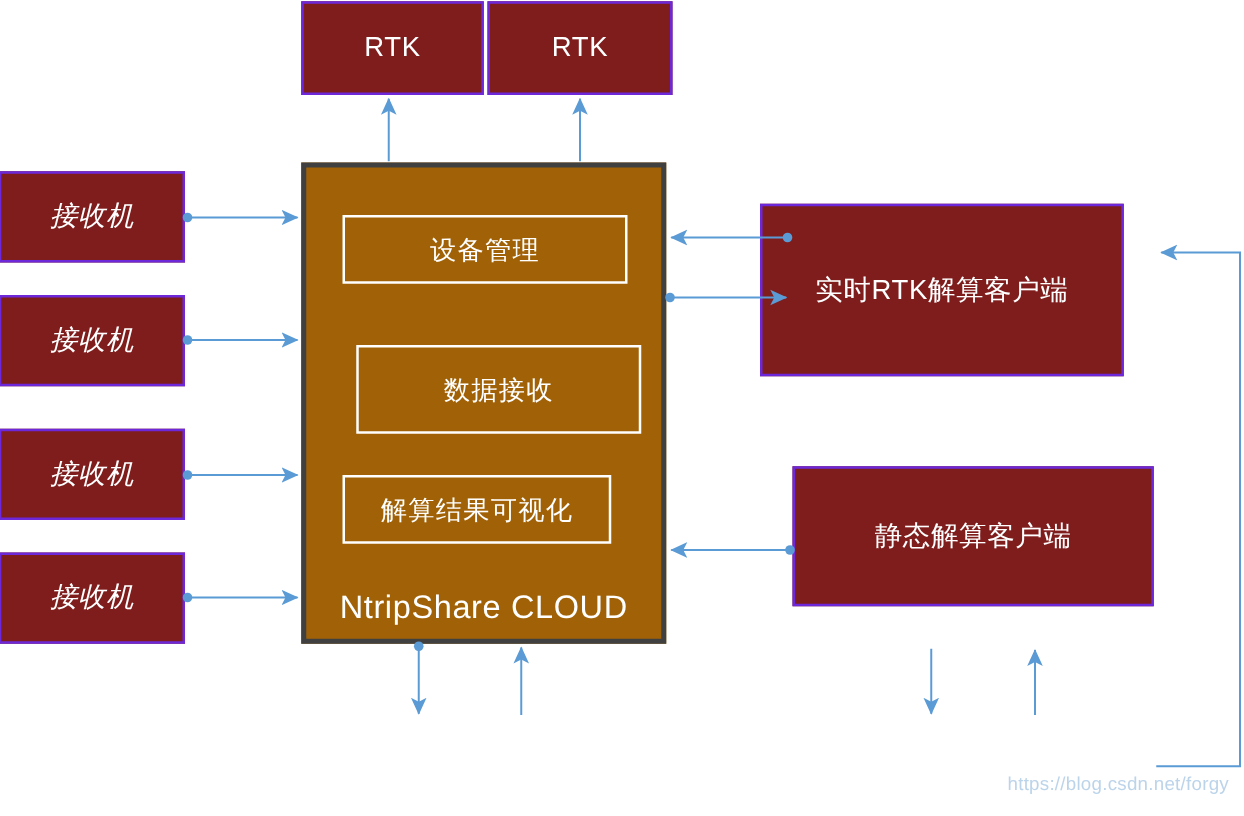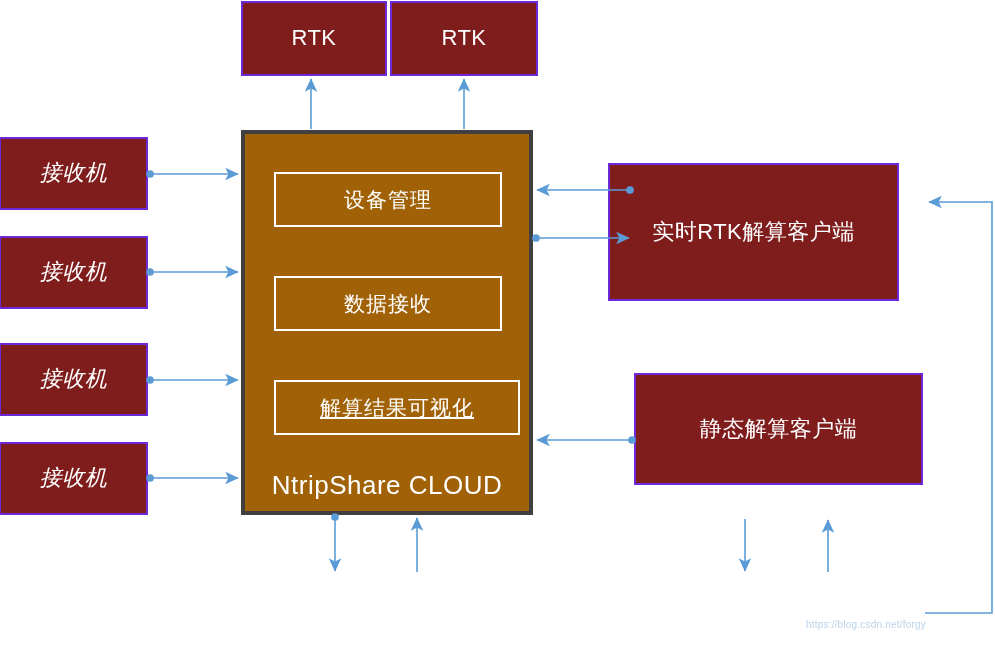--- a/index.html
+++ b/index.html
@@ -63,21 +63,21 @@
   .arrow-svg {
     position: absolute;
     left: 0;
     top: 0;
     width: 995px;
     height: 653px;
     pointer-events: none;
   }
   .watermark {
     position: absolute;
-    font-size: 10px;
+    font-size: 15px;
     color: #d9d9d9;
     letter-spacing: 0.2px;
     white-space: nowrap;
   }
   .wm-on-box { color: #bcd4ea; }
 </style>
 </head>
 <body>
 
 <div id="canvas">
@@ -103,24 +103,24 @@
   </div>
 
   <div class="node receiver" style="left:-1px; top:442px; width:149px; height:73px;">
     <span>接收机</span>
   </div>
 
   <div class="cloud" style="left:241px; top:130px; width:292px; height:385px;">
     <div class="cloud-sub" style="left:29px; top:38px; width:228px; height:55px;">
       <span>设备管理</span>
     </div>
-    <div class="cloud-sub" style="left:29px; top:142px; width:228px; height:55px;">
+    <div class="cloud-sub" style="left:40px; top:142px; width:228px; height:71px;">
       <span>数据接收</span>
     </div>
-    <div class="cloud-sub" style="left:29px; top:246px; width:246px; height:55px;text-decoration:underline;">
+    <div class="cloud-sub" style="left:29px; top:246px; width:215px; height:55px;">
       <span>解算结果可视化</span>
     </div>
     <div class="cloud-title" style="top:336px; left:0;">NtripShare CLOUD</div>
   </div>
 
   <div class="node" style="left:608px; top:131px; width:291px; height:138px;margin-top:32px;">
     <span>实时RTK解算客户端</span>
   </div>
 
   <div class="node" style="left:634px; top:373px; width:289px; height:112px;">

